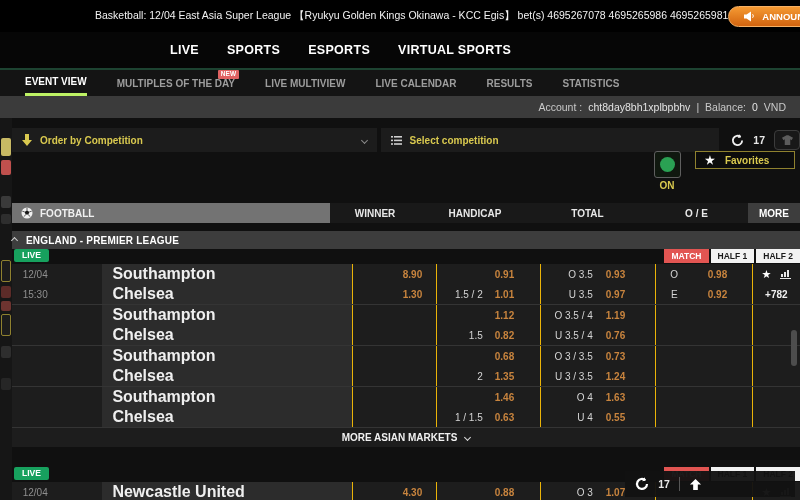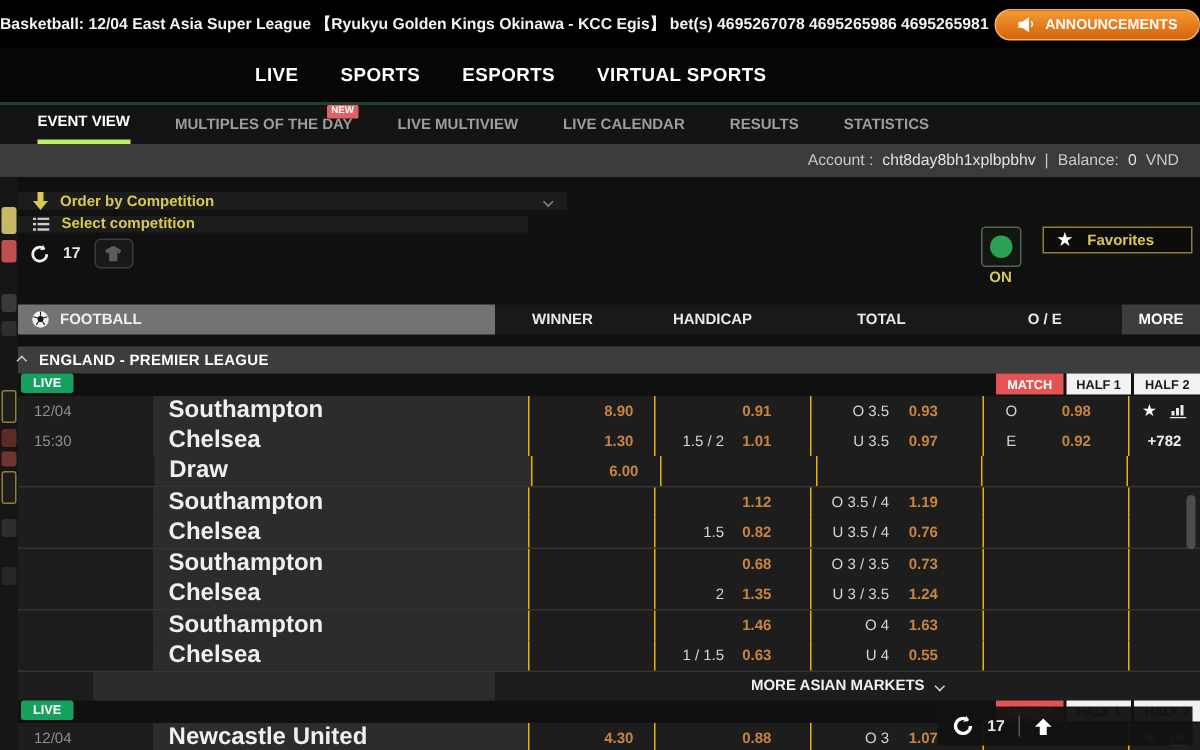--- a/index.html
+++ b/index.html
@@ -2,21 +2,21 @@
 <html><head>
 <meta charset="utf-8">
 <style>
   * { margin:0; padding:0; box-sizing:border-box; }
   html,body { width:800px; height:500px; overflow:hidden; background:#0c0c0c;
     font-family:"Liberation Sans", sans-serif; }
   .page { position:relative; width:800px; height:500px; background:#101010; }
 
   
   .ticker { height:32px; background:#000; display:flex; align-items:center; }
-  .ticker-text { color:#f2f2f2; font-size:10.5px; font-weight:bold; white-space:nowrap; }
+  .ticker-text { margin-left:95px; color:#f2f2f2; font-size:10.5px; font-weight:normal; white-space:nowrap; }
   .announce-btn { margin-left:auto; height:21px; padding:0 14px; display:flex; align-items:center; gap:7px;
     background:linear-gradient(#f59a33,#d2640f); border:1px solid #f7b063; border-radius:11px;
     color:#fff; font-size:9.5px; font-weight:bold; cursor:pointer; }
 
   
   .main-nav { height:38px; background:#060606; display:flex; align-items:center; gap:28px;
     padding-left:170px; border-bottom:2px solid #1d4331; }
   .main-nav-item { color:#fff; font-size:12.5px; font-weight:bold; letter-spacing:.3px; cursor:pointer; }
 
   
@@ -30,21 +30,21 @@
   .account-bar { height:22px; background:#3b3b3b; display:flex; align-items:center; justify-content:flex-end;
     gap:6px; padding-right:14px; color:#c9c9c9; font-size:10.5px; }
   .account-id { color:#e3e3e3; }
 
   
   .content { position:relative; height:382px; background:#101010; overflow:hidden; }
   .left-strip { position:absolute; left:0; top:0; width:12px; height:382px; background:#161616; }
   .frag { position:absolute; left:1px; width:10px; border-radius:2px; }
 
   
-  .filter-bar { position:absolute; left:12px; top:10px; right:0; height:24px; display:flex; gap:4px;flex-direction:column; }
+  .filter-bar { position:absolute; left:12px; top:10px; right:0; height:24px; display:flex; gap:4px; }
   .fpanel { background:#1c1c1c; display:flex; align-items:center; gap:8px; padding:0 10px; }
   .fpanel1 { width:366px; }
   .fpanel2 { width:340px; }
   .fpanel .flabel { color:#d9c94f; font-size:10px; font-weight:bold; }
   .chev { display:inline-block; width:5px; height:5px; border-right:1.5px solid #8a8a8a;
     border-bottom:1.5px solid #8a8a8a; transform:rotate(45deg); }
   .chev.white { border-color:#dcdcdc; }
   .chev.up { transform:rotate(-135deg); border-color:#cfcfcf; }
   .ficons { display:flex; align-items:center; gap:9px; margin-left:8px; }
   .refresh-count { color:#e8e8e8; font-size:10.5px; font-weight:bold; }
@@ -107,21 +107,21 @@
   .c-hcp { width:110px; justify-content:flex-end; gap:12px; padding-right:26px;align-items:center; }
   .c-hcp .line { min-width:40px; }
   .c-total { width:115px; justify-content:flex-end; gap:13px; padding-right:30px; }
   .c-total .line { min-width:52px; }
   .c-oe { width:103px; justify-content:flex-start; padding-left:12px; gap:17px; }
   .c-oe .line { min-width:12px; text-align:center; }
   .c-oe .odds { min-width:30px; }
   .c-more { width:52px; justify-content:center; gap:9px; }
   .c-more .extra { color:#f0f0f0; font-weight:bold; }
 
-  .more-asian { display:flex; height:20px; border-top:1px solid #343434; background:#1d1d1d; font-size:10px; }
+  .more-asian { display:flex; height:20px; border-top:1px solid #343434; background:#1d1d1d; font-size:10px;flex-direction:column; }
   .ma-spacer1 { width:50px; }
   .ma-spacer2 { width:268px; background:#2c2c2c; }
   .ma-center { flex:1; display:flex; align-items:center; justify-content:center; gap:8px;
     color:#f0f0f0; font-weight:bold; cursor:pointer; }
 
   .scroll-thumb { position:absolute; right:3px; top:212px; width:6px; height:36px; background:#4d4d4d; border-radius:3px; }
 
   
   .btt { position:absolute; right:5px; bottom:3px; height:26px; background:rgba(18,18,18,.96);
     display:flex; align-items:center; gap:9px; padding:0 10px; z-index:9; }
@@ -333,33 +333,20 @@
                 <span class="line">U 3.5</span>
                 <span class="odds">0.97</span>
               </div>
             <div class="cell c-oe">
                 <span class="line">E</span>
                 <span class="odds">0.92</span>
               </div>
             <div class="cell c-more">
                 <span class="extra">+782</span>
               </div>
-          </div>
-          <div class="row">
-            <span class="c-date"></span>
-            <div class="c-team">
-                <span>Draw</span>
-              </div>
-            <div class="cell c-winner">
-                <span class="odds">6.00</span>
-              </div>
-            <div class="cell c-hcp"></div>
-            <div class="cell c-total"></div>
-            <div class="cell c-oe"></div>
-            <div class="cell c-more"></div>
           </div>
         </div>
 
         <div class="mpair">
           <div class="row">
             <span class="c-date"></span>
             <div class="c-team">
                 <span>Southampton</span>
               </div>
             <div class="cell c-winner"></div>

